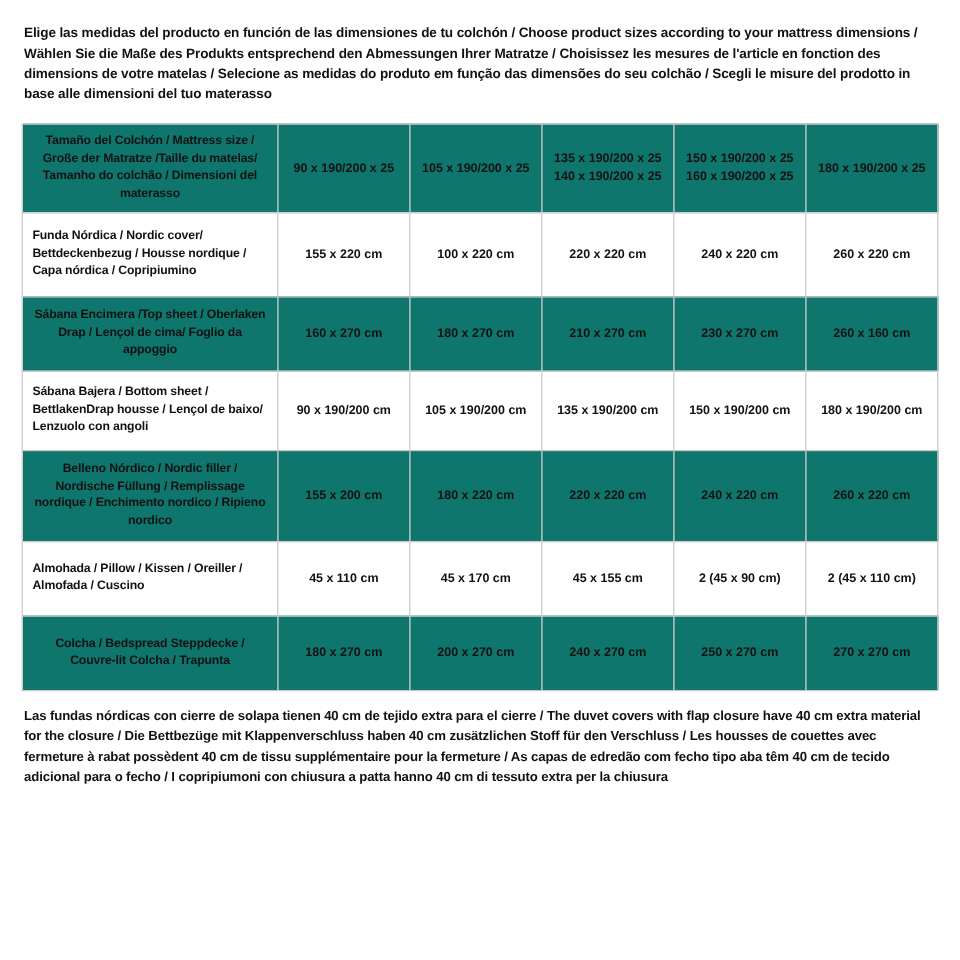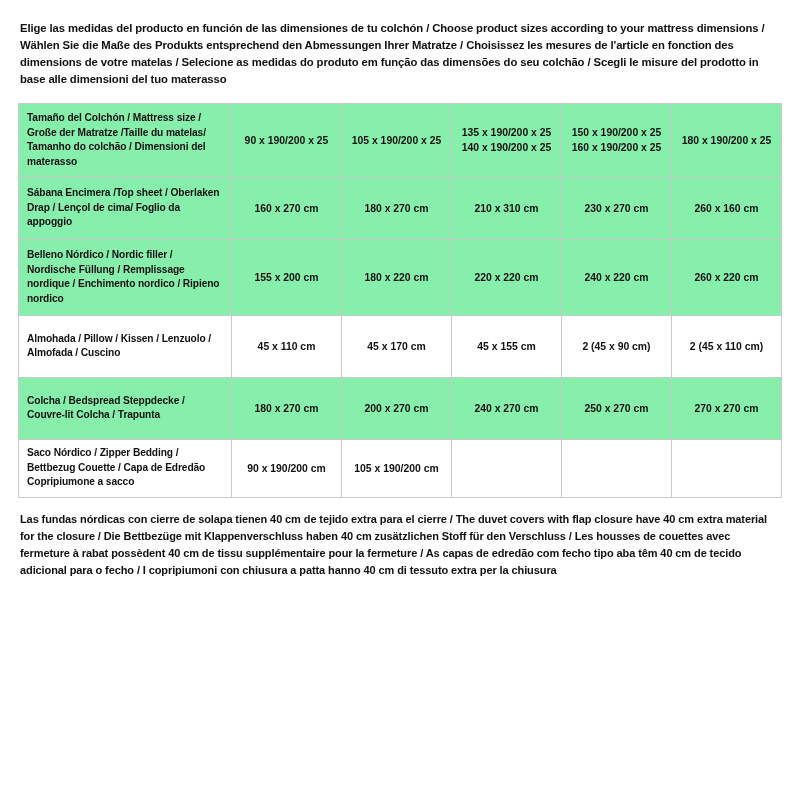--- a/index.html
+++ b/index.html
@@ -50,21 +50,22 @@
     color: #111;
   }
   td.val {
     font-size: 10.4px;
     font-weight: bold;
     text-align: center;
     line-height: 1.45;
     color: #111;
   }
   tr.shade td {
-    background: #86efac;
+    background: #0f766e;
+    text-align: center;
   }
   tr.plain td {
     background: #ffffff;
   }
   td.empty {
     background: #ffffff !important;
     border: 1px solid #c9c9c9;
   }
   .hdr-lines span {
     display: block;
@@ -119,64 +120,72 @@
             <span>160 x 190/200 x 25</span>
           </span>
         </td>
         <td class="val">
           <span class="hdr-lines">
             <span>180 x 190/200 x 25</span>
           </span>
         </td>
       </tr>
 
+      <tr class="plain row-h2">
+        <td class="rowlabel">Funda Nórdica /  Nordic cover/ Bettdeckenbezug / Housse nordique / Capa nórdica / Copripiumino</td>
+        <td class="val">155 x 220 cm</td>
+        <td class="val">100 x 220 cm</td>
+        <td class="val">220 x 220 cm</td>
+        <td class="val">240 x 220 cm</td>
+        <td class="val">260 x 220 cm</td>
+      </tr>
 
       <tr class="shade row-h3">
         <td class="rowlabel">Sábana Encimera /Top sheet / Oberlaken Drap / Lençol de cima/ Foglio da appoggio</td>
         <td class="val">160 x 270 cm</td>
         <td class="val">180 x 270 cm</td>
-        <td class="val">210 x 310 cm</td>
+        <td class="val">210 x 270 cm</td>
         <td class="val">230 x 270 cm</td>
         <td class="val">260 x 160 cm</td>
       </tr>
 
+      <tr class="plain row-h4">
+        <td class="rowlabel">Sábana Bajera / Bottom sheet / BettlakenDrap housse / Lençol de baixo/ Lenzuolo con angoli</td>
+        <td class="val">90 x 190/200 cm</td>
+        <td class="val">105 x 190/200 cm</td>
+        <td class="val">135 x 190/200 cm</td>
+        <td class="val">150 x 190/200 cm</td>
+        <td class="val">180 x 190/200 cm</td>
+      </tr>
 
       <tr class="shade row-h5">
         <td class="rowlabel">Belleno Nórdico / Nordic filler / Nordische Füllung / Remplissage nordique / Enchimento nordico / Ripieno nordico</td>
         <td class="val">155 x 200 cm</td>
         <td class="val">180 x 220 cm</td>
         <td class="val">220 x 220 cm</td>
         <td class="val">240 x 220 cm</td>
         <td class="val">260 x 220 cm</td>
       </tr>
 
       <tr class="plain row-h6">
-        <td class="rowlabel">Almohada  / Pillow / Kissen / Lenzuolo / Almofada / Cuscino</td>
+        <td class="rowlabel">Almohada  / Pillow / Kissen / Oreiller / Almofada / Cuscino</td>
         <td class="val">45 x 110 cm</td>
         <td class="val">45 x 170 cm</td>
         <td class="val">45 x 155 cm</td>
         <td class="val">2 (45 x 90 cm)</td>
         <td class="val">2 (45 x 110 cm)</td>
       </tr>
 
       <tr class="shade row-h7">
         <td class="rowlabel">Colcha / Bedspread Steppdecke / Couvre-lit Colcha / Trapunta</td>
         <td class="val">180 x 270 cm</td>
         <td class="val">200 x 270 cm</td>
         <td class="val">240 x 270 cm</td>
         <td class="val">250 x 270 cm</td>
         <td class="val">270 x 270 cm</td>
       </tr>
 
-      <tr class="plain row-h8">
-        <td class="rowlabel">Saco Nórdico / Zipper Bedding / Bettbezug Couette / Capa de Edredão Copripiumone a sacco</td>
-        <td class="val">90 x 190/200 cm</td>
-        <td class="val">105 x 190/200 cm</td>
-        <td class="empty"></td>
-        <td class="empty"></td>
-        <td class="empty"></td>
-      </tr>
     </tbody>
   </table>
 
   <p class="footnote">Las fundas nórdicas con cierre de solapa tienen 40 cm de tejido extra para el cierre  /  The duvet covers with flap closure have 40 cm extra material for the closure / Die Bettbezüge mit Klappenverschluss haben 40 cm zusätzlichen Stoff für den Verschluss / Les housses de couettes avec fermeture à rabat possèdent 40 cm de tissu supplémentaire pour la fermeture / As capas de edredão com fecho tipo aba têm 40 cm de tecido adicional para o fecho / I copripiumoni con chiusura a patta hanno 40 cm di tessuto extra per la chiusura</p>
 
 </div>
 
 </body></html>

